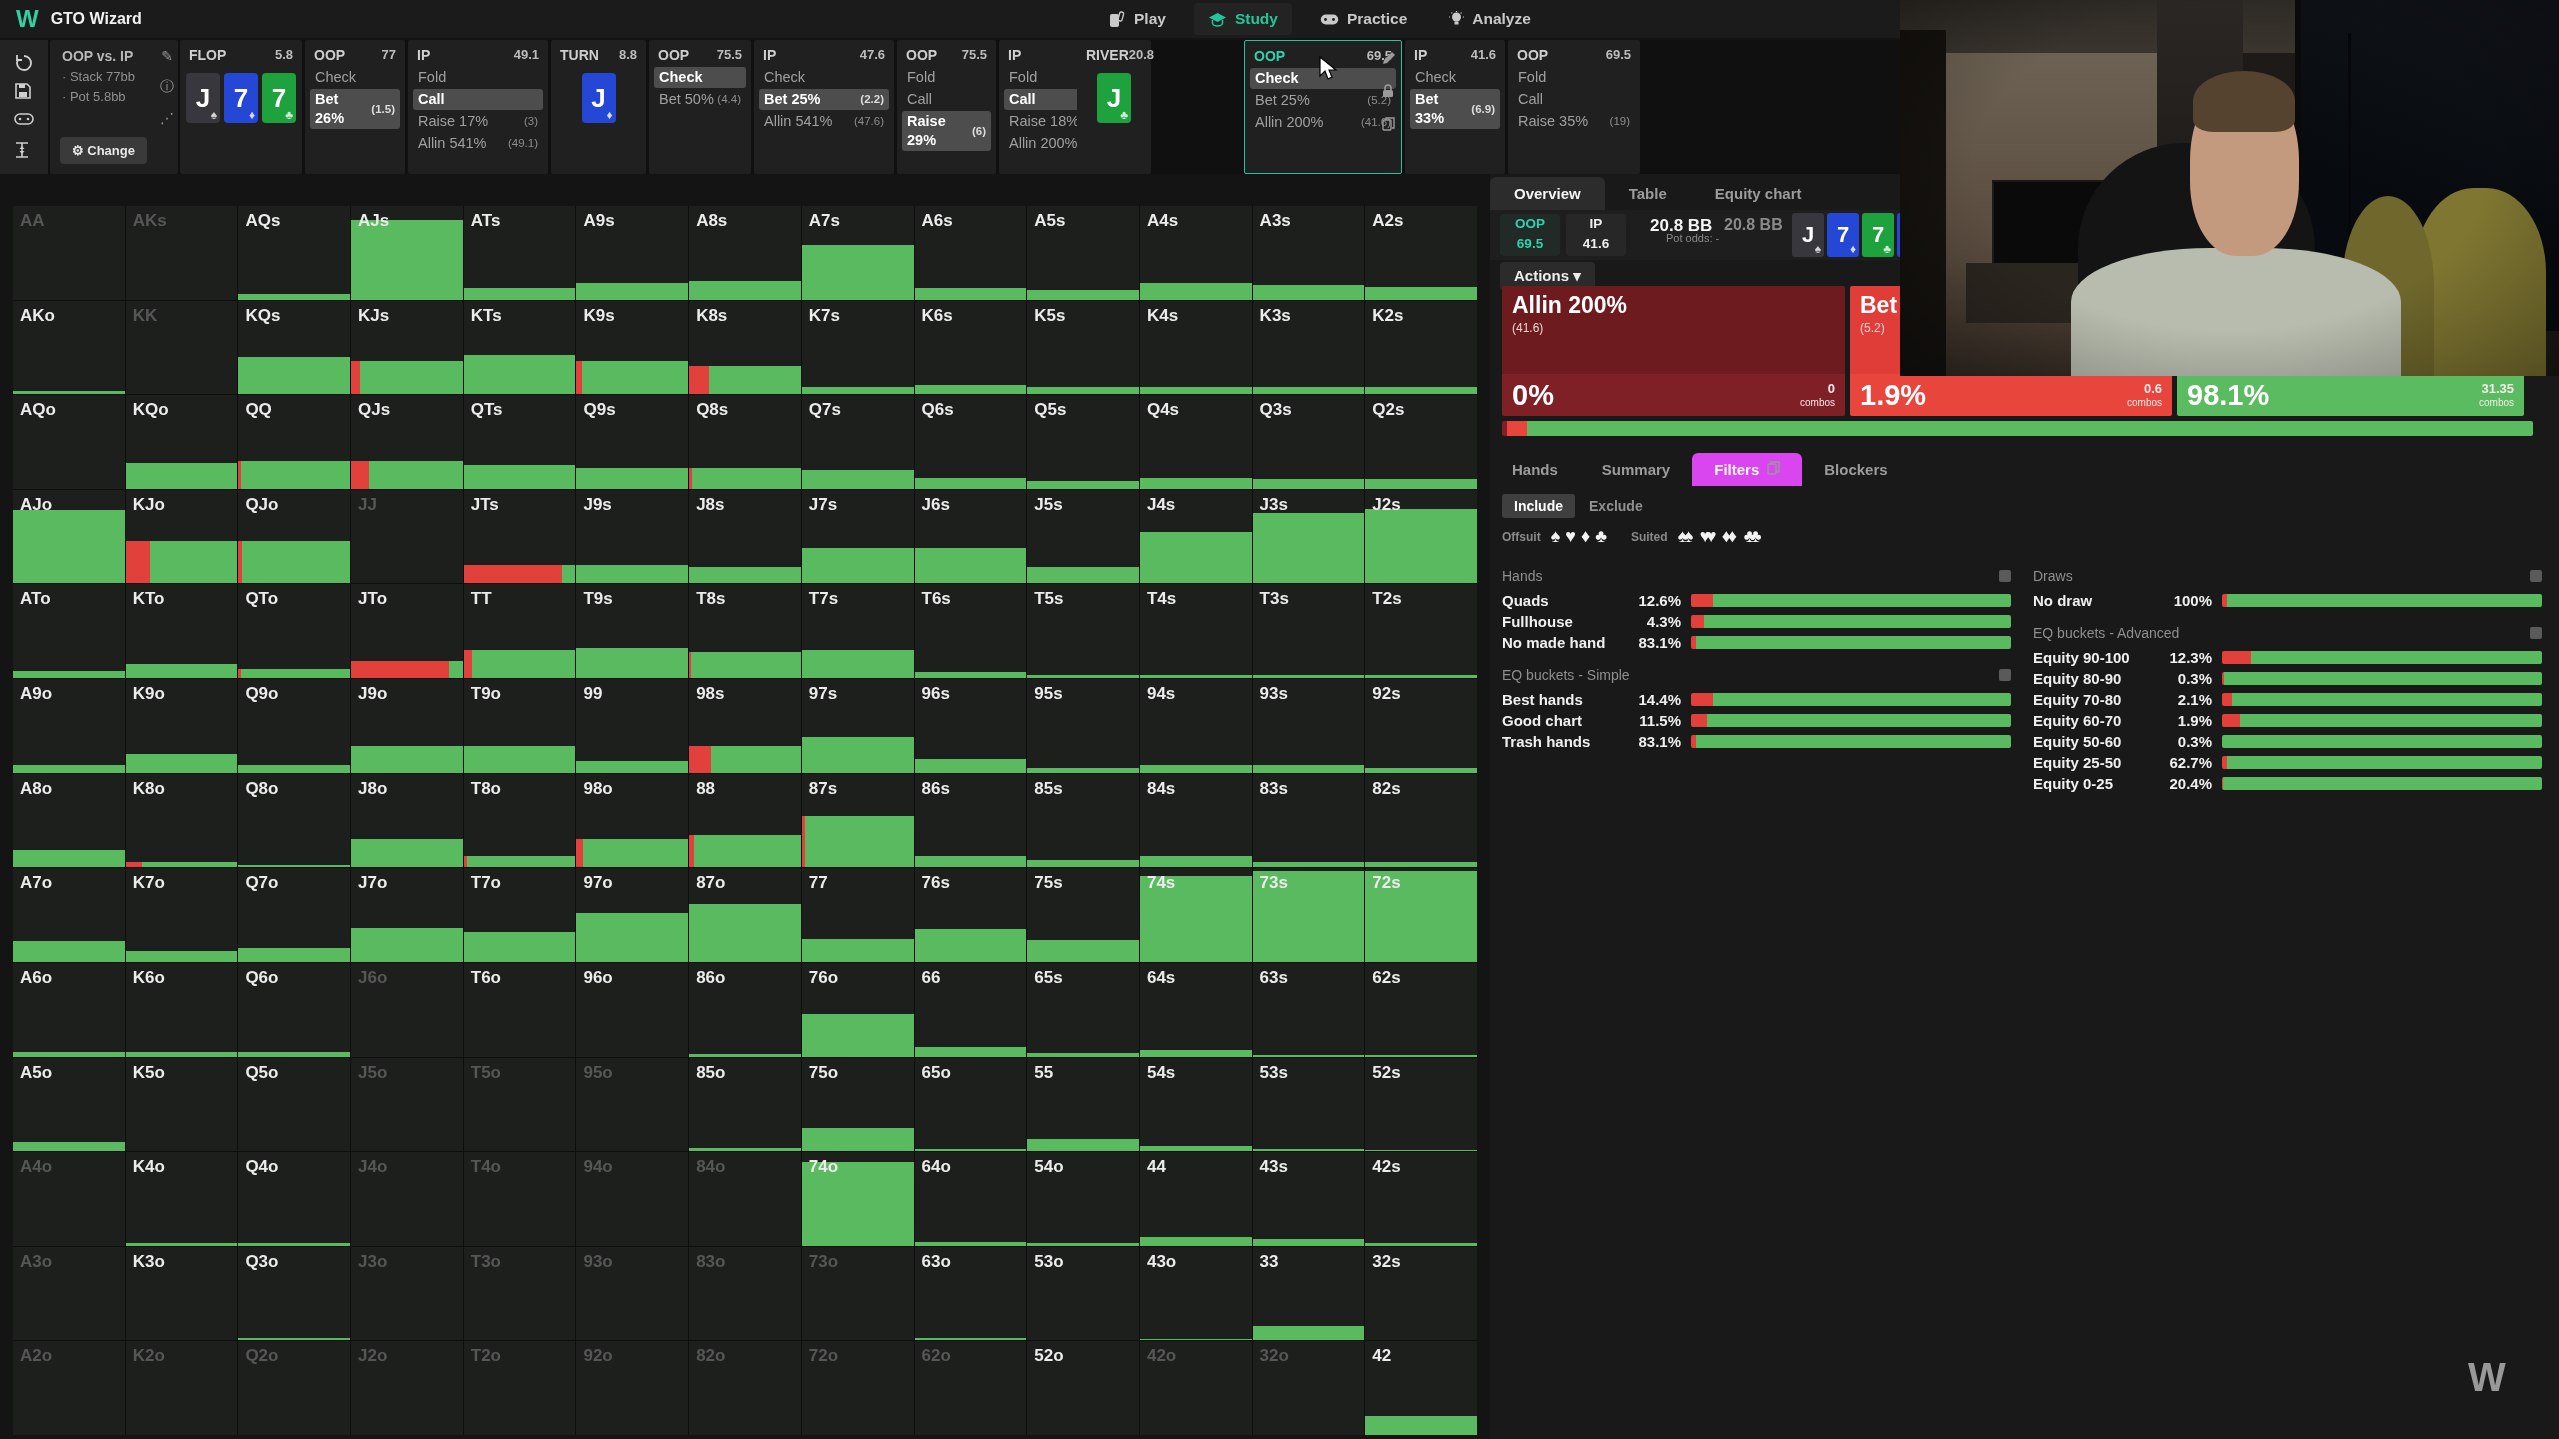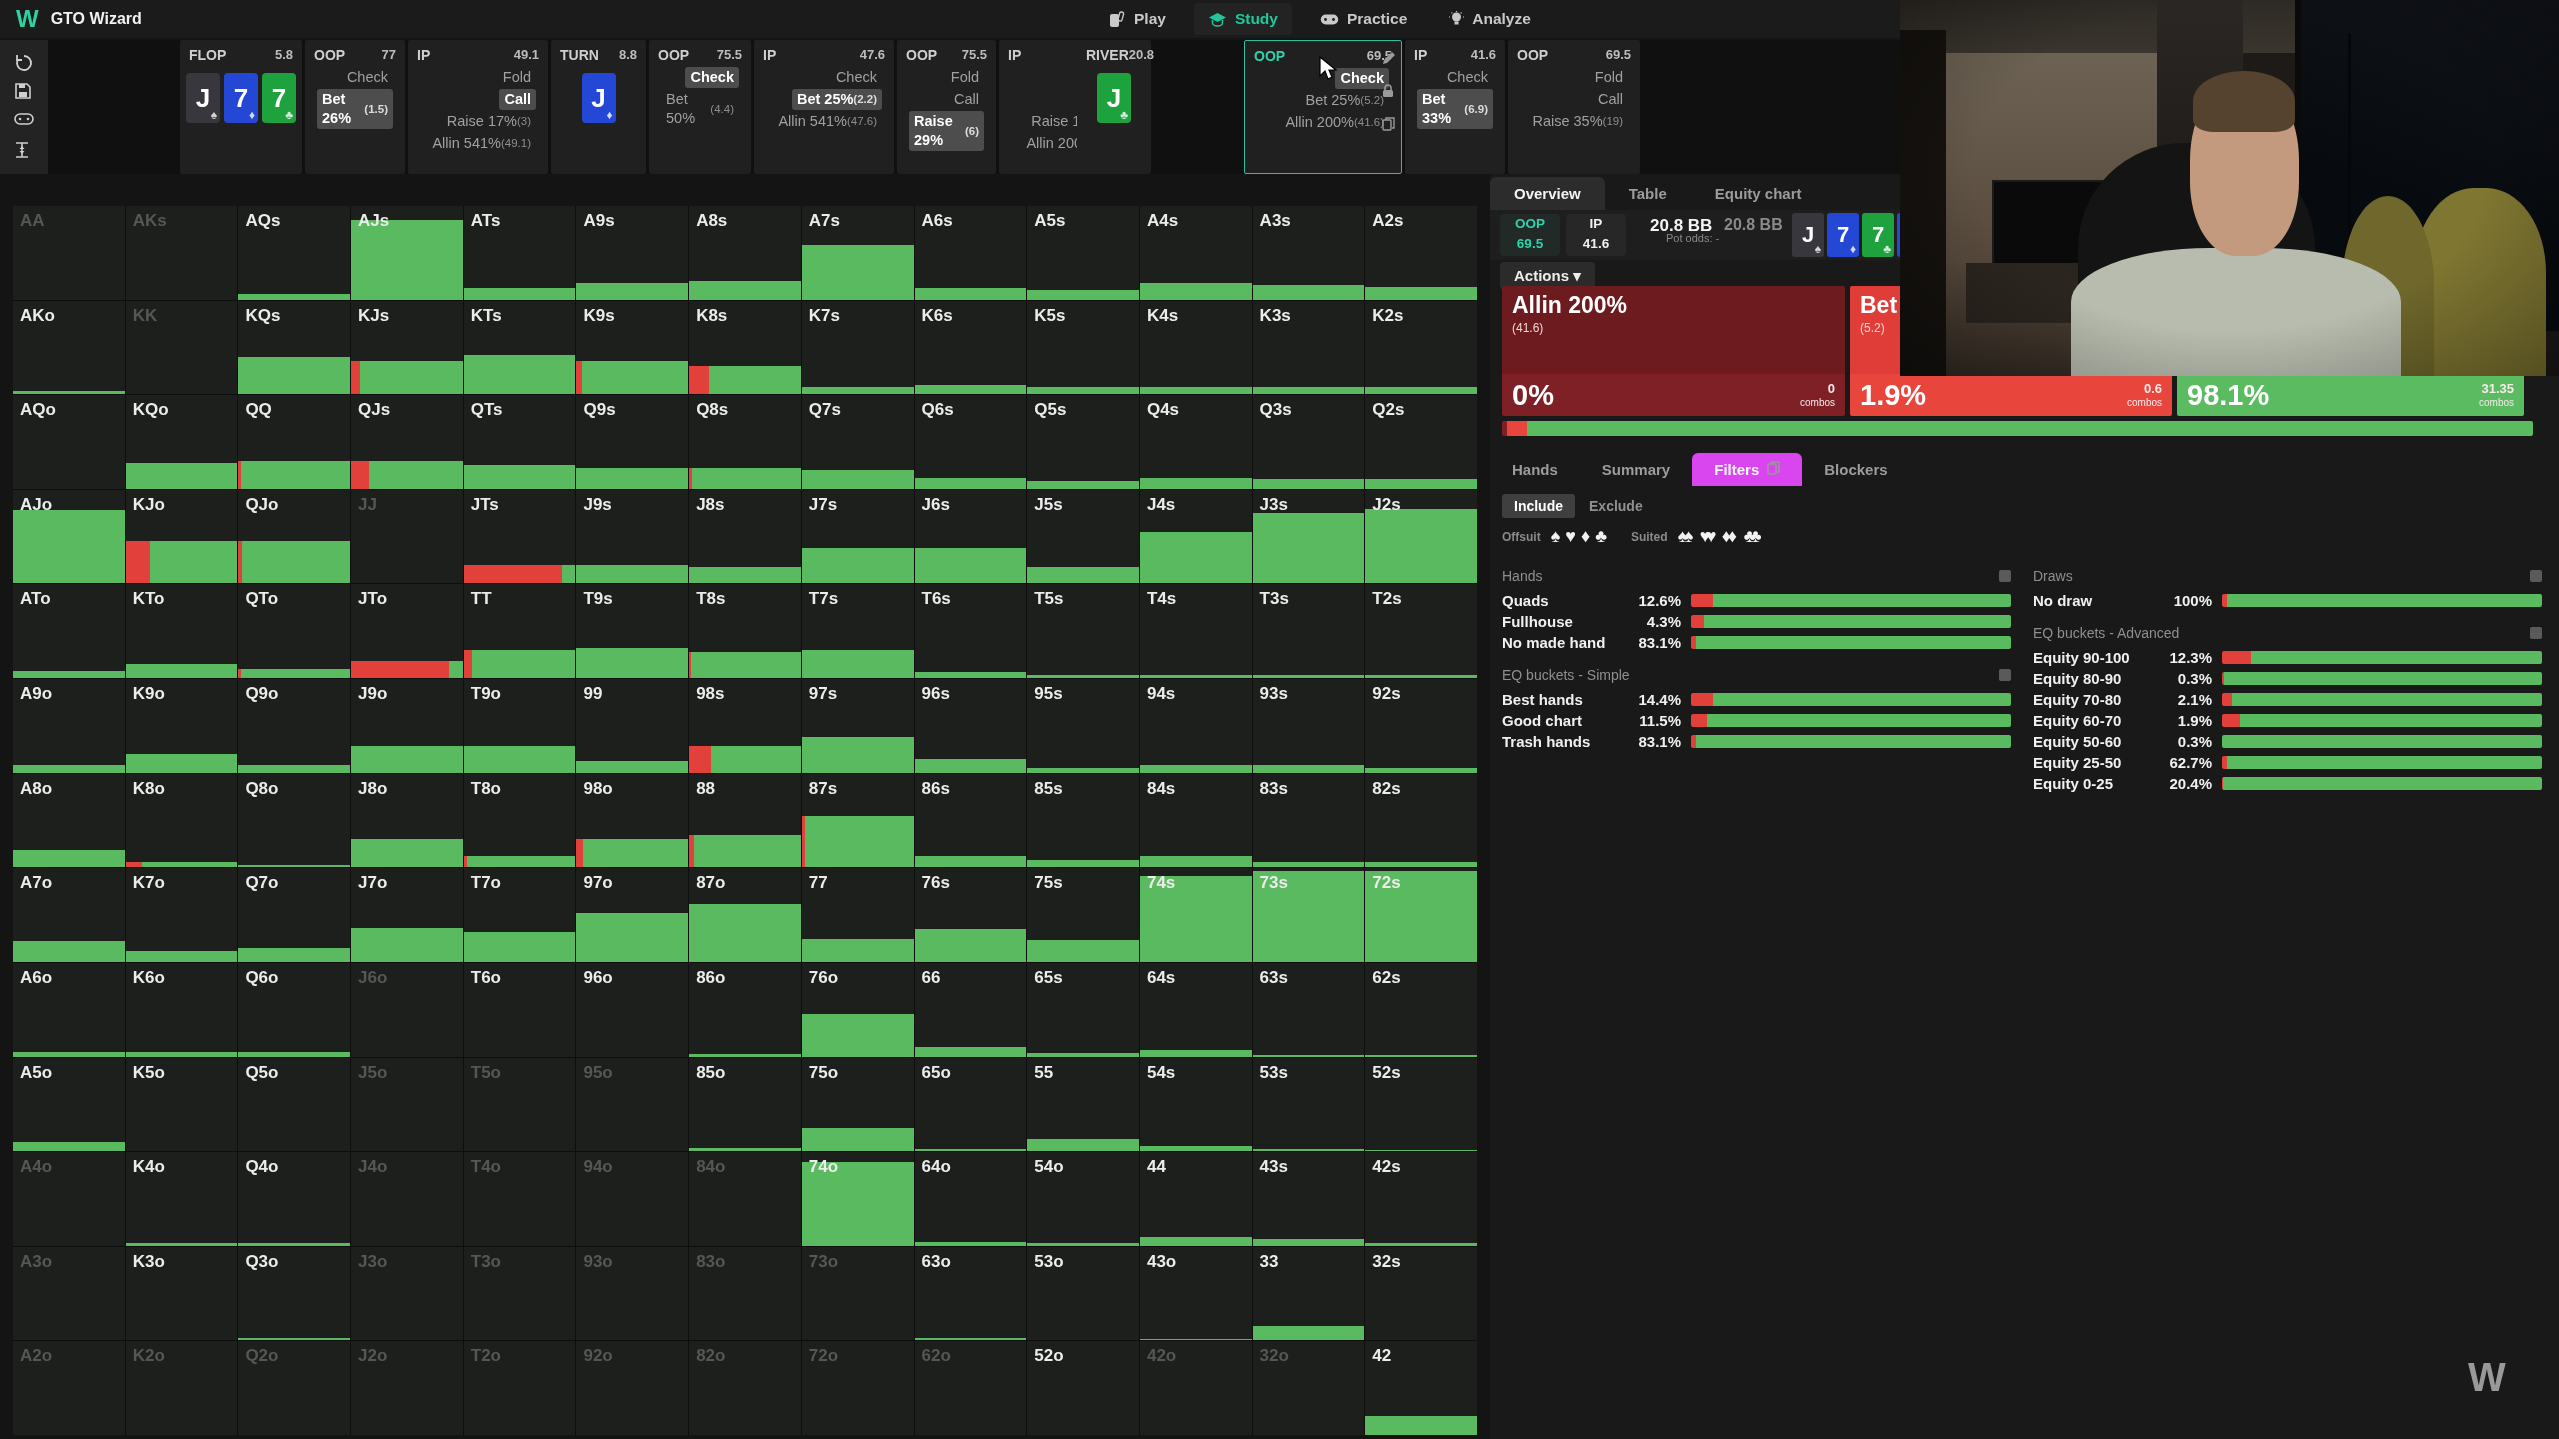--- a/index.html
+++ b/index.html
@@ -33,21 +33,21 @@
   #strip-panels .panel { position:absolute; top:0; height:134px; background:#202020; border-radius:2px; }
   .p1{left:180px;width:122px}.p2{left:305px;width:100px}.p3{left:408px;width:140px}
   .p4{left:551px;width:95px}.p5{left:649px;width:102px}.p6{left:754px;width:140px}
   .p7{left:897px;width:99px}.p8{left:999px;width:143px}.p9{left:1077px;width:74px}
   .p10{left:1244px;width:158px}.p11{left:1405px;width:100px}.p12{left:1508px;width:132px}
   .panel.selected { border:1px solid #2bbf9e; background:#1d2321; }
   .panel.selected .pt-left { color:#2fd3ab; }
   .ptitle { display:flex; justify-content:space-between; padding:7px 9px 4px 9px; }
   .pt-left { color:#cfcfcf; font-size:14px; font-weight:bold; }
   .pt-right { color:#bdbdbd; font-size:13px; font-weight:bold; }
-  .pitems { display:flex; flex-direction:column; gap:1px; padding:0 12px;align-items:flex-end; }
+  .pitems { display:flex; flex-direction:column; gap:1px; padding:0 5px; }
   .pitem { display:flex; justify-content:space-between; align-items:center; padding:1px 5px;
            border-radius:3px; color:#a0a0a0; font-size:14.5px; line-height:19px; cursor:pointer; }
   .pitem .sz { font-size:11.5px; color:#8e8e8e; }
   .pitem.sel { background:#4d4d4d; color:#ffffff; font-weight:bold; }
   .pitem.sel .sz { color:#dcdcdc; }
   .pcards { display:flex; justify-content:center; gap:4px; margin-top:6px; }
   .card { width:34px; height:50px; border-radius:4px; position:relative; color:#fff;
           display:flex; align-items:center; justify-content:center; font-weight:bold; font-size:26px; }
   .card .csuit { position:absolute; right:3px; bottom:1px; font-size:12px; opacity:.8; }
   .card.spade { background:#37373d; } .card.diamond { background:#2447d6; }
@@ -226,20 +226,31 @@
           </svg>
       </span>
       <span class="sicon">
         <svg class="icon-svg" width="16" height="18" viewBox="0 0 16 18">
             <path d="M2 2h12M2 16h12M8 2v14" stroke="#cfcfcf" stroke-width="1.6"></path>
             <path d="M8 5l-2.5 3h5zM8 13l-2.5-3h5z" fill="#cfcfcf"></path>
           </svg>
       </span>
     </div>
 
+    <div id="setup-panel">
+      <div id="setup-title">OOP vs. IP</div>
+      <div class="setup-line">· Stack 77bb</div>
+      <div class="setup-line">· Pot 5.8bb</div>
+      <button id="change-btn">⚙ Change</button>
+      <div id="setup-rail">
+        <span>✎</span>
+        <span>ⓘ</span>
+        <span>⋰</span>
+      </div>
+    </div>
 
     <div id="strip-panels">
         <div class="panel p1">
           <div class="ptitle">
             <span class="pt-left">FLOP</span>
             <span class="pt-right">5.8</span>
           </div>
           <div class="pcards">
             <div class="card spade">
               <span>J</span>

